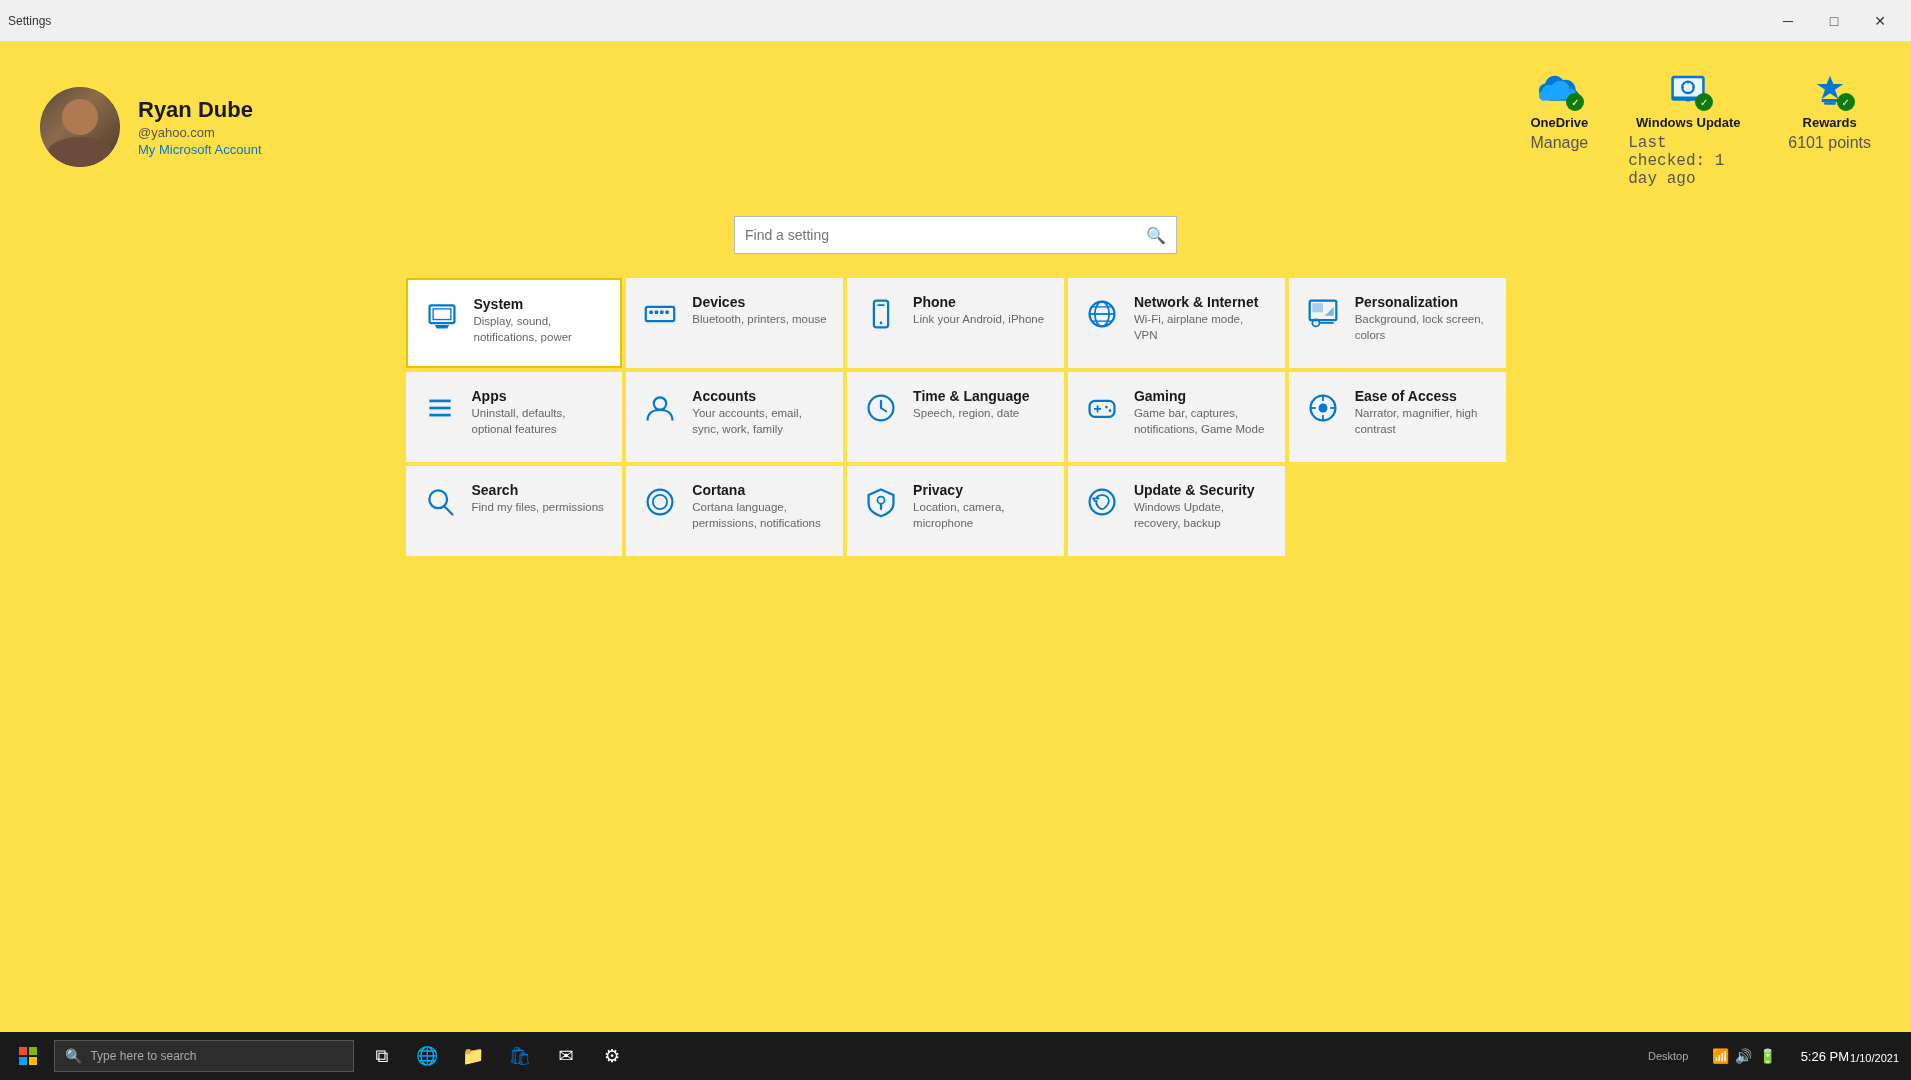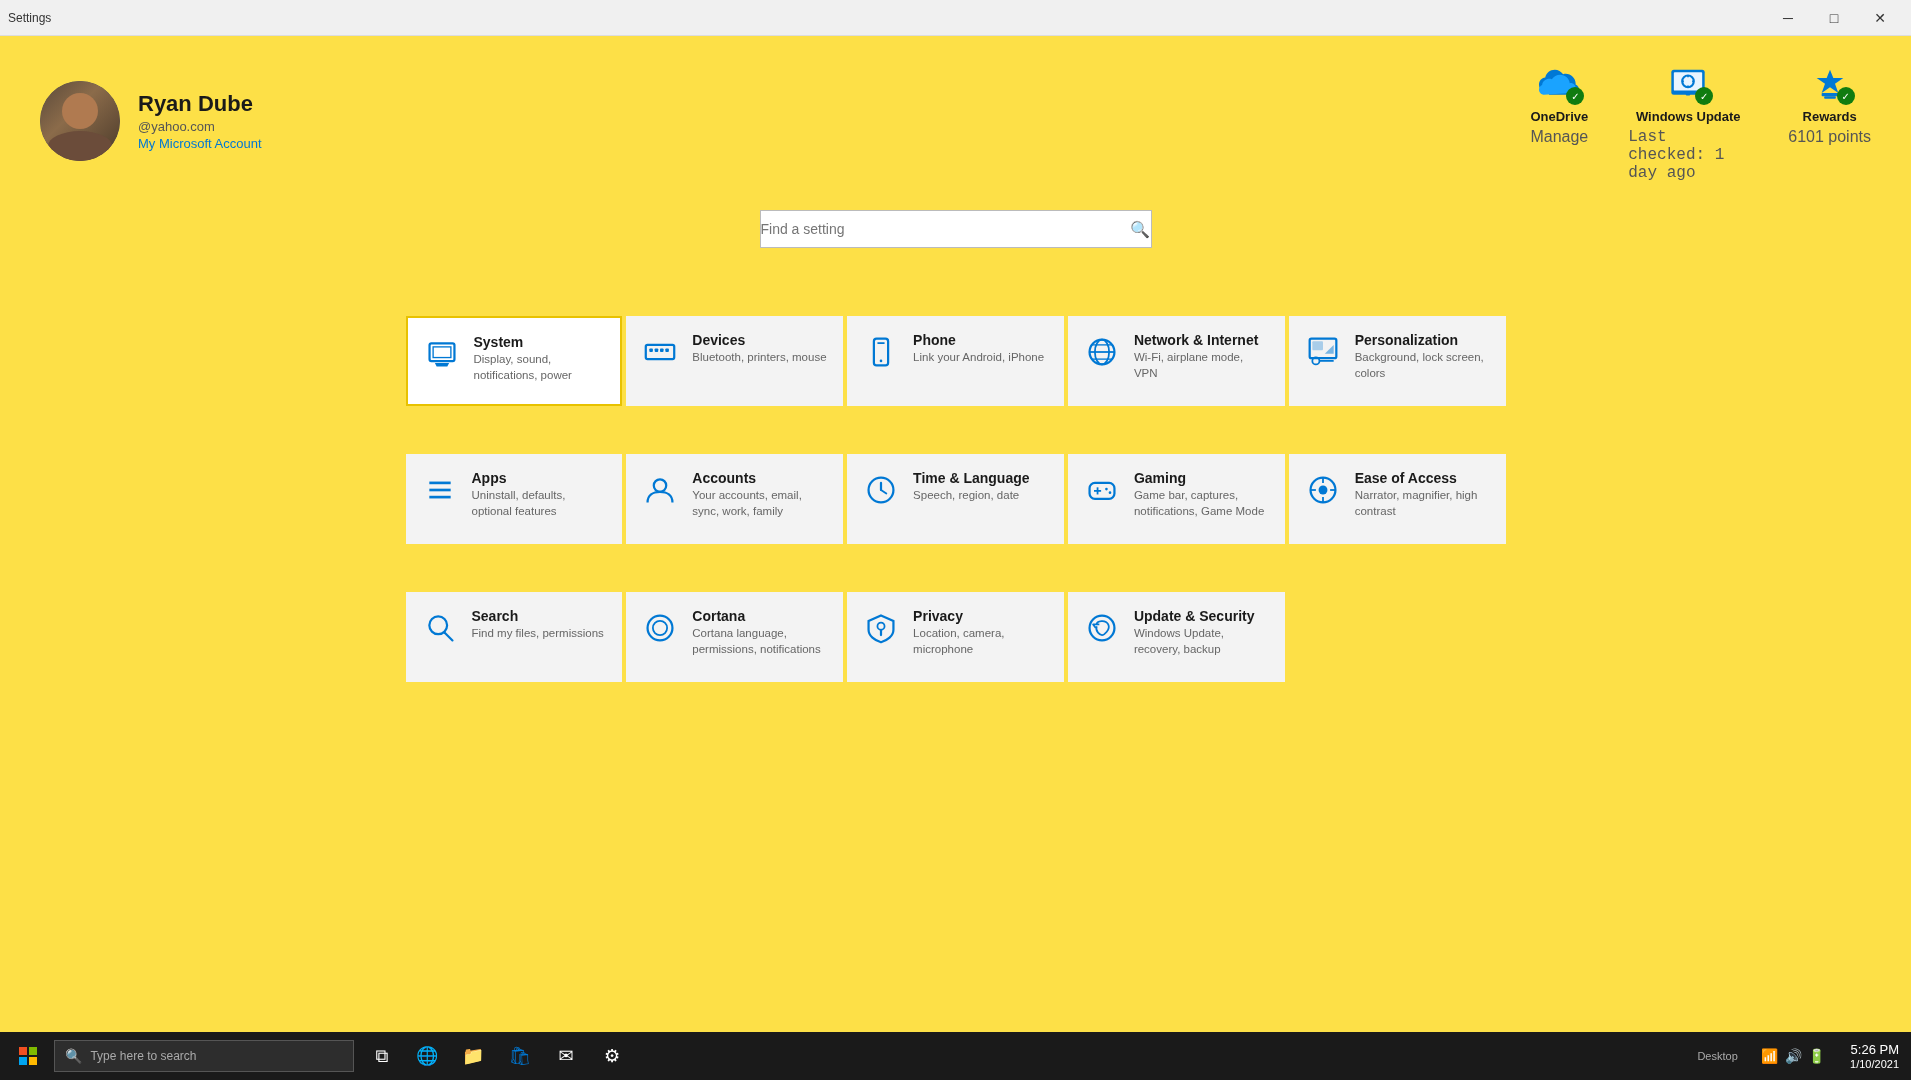--- a/index.html
+++ b/index.html
@@ -9,21 +9,21 @@
       background: #c8c8c8;
       font-family: 'Segoe UI', sans-serif;
       overflow: hidden;
       display: flex;
       flex-direction: column;
     }
 
     
     .title-bar {
       background: #f0f0f0;
-      height: 36px;
+      height: 42px;
       display: flex;
       align-items: center;
       justify-content: space-between;
       padding: 0 8px;
       border-bottom: 1px solid #ddd;
     }
     .title-bar-title {
       font-size: 12px;
       color: #333;
     }
@@ -144,27 +144,27 @@
     .cloud-label { font-size: 13px; font-weight: 600; color: #1a1a1a; }
     .cloud-sublabel { font-size: 16px; color: #555; text-align: left; }
 
     
     .search-section {
       display: flex;
       justify-content: center;
       margin-bottom: 24px;
     }
     .search-box {
-      width: 392px;
+      width: 443px;
       height: 38px;
       border: 1px solid #bbb;
       background: white;
       display: flex;
       align-items: center;
-      padding: 0 0;
+      padding: 0 10px;
     }
     .search-input {
       flex: 1;
       border: none;
       outline: none;
       font-size: 14px;
       color: #555;
       background: transparent;
     }
     .search-icon-btn {
@@ -184,21 +184,20 @@
     }
     .settings-tile {
       background: #f3f3f3;
       padding: 16px 16px 16px 16px;
       cursor: pointer;
       display: flex;
       align-items: flex-start;
       gap: 14px;
       min-height: 90px;
       transition: background 0.1s;
-      margin-top: 44px;
     }
     .settings-tile.active {
       background: white;
       border: 2px solid #e8c200;
     }
     .tile-icon {
       width: 36px;
       height: 36px;
       flex-shrink: 0;
       display: flex;
@@ -269,21 +268,21 @@
       margin-left: auto;
       display: flex;
       align-items: center;
       gap: 24px;
       padding-right: 8px;
       color: white;
       font-size: 12px;
     }
     .taskbar-datetime {
       display: flex;
-      flex-direction: column;
+      flex-direction: row;
       align-items: flex-end;
       gap: 1px;
     }
     .taskbar-time { font-size: 13px; }
     .taskbar-date { font-size: 11px; }
     .taskbar-sys-icons {
       display: flex;
       align-items: center;
       gap: 6px;
       font-size: 14px;

